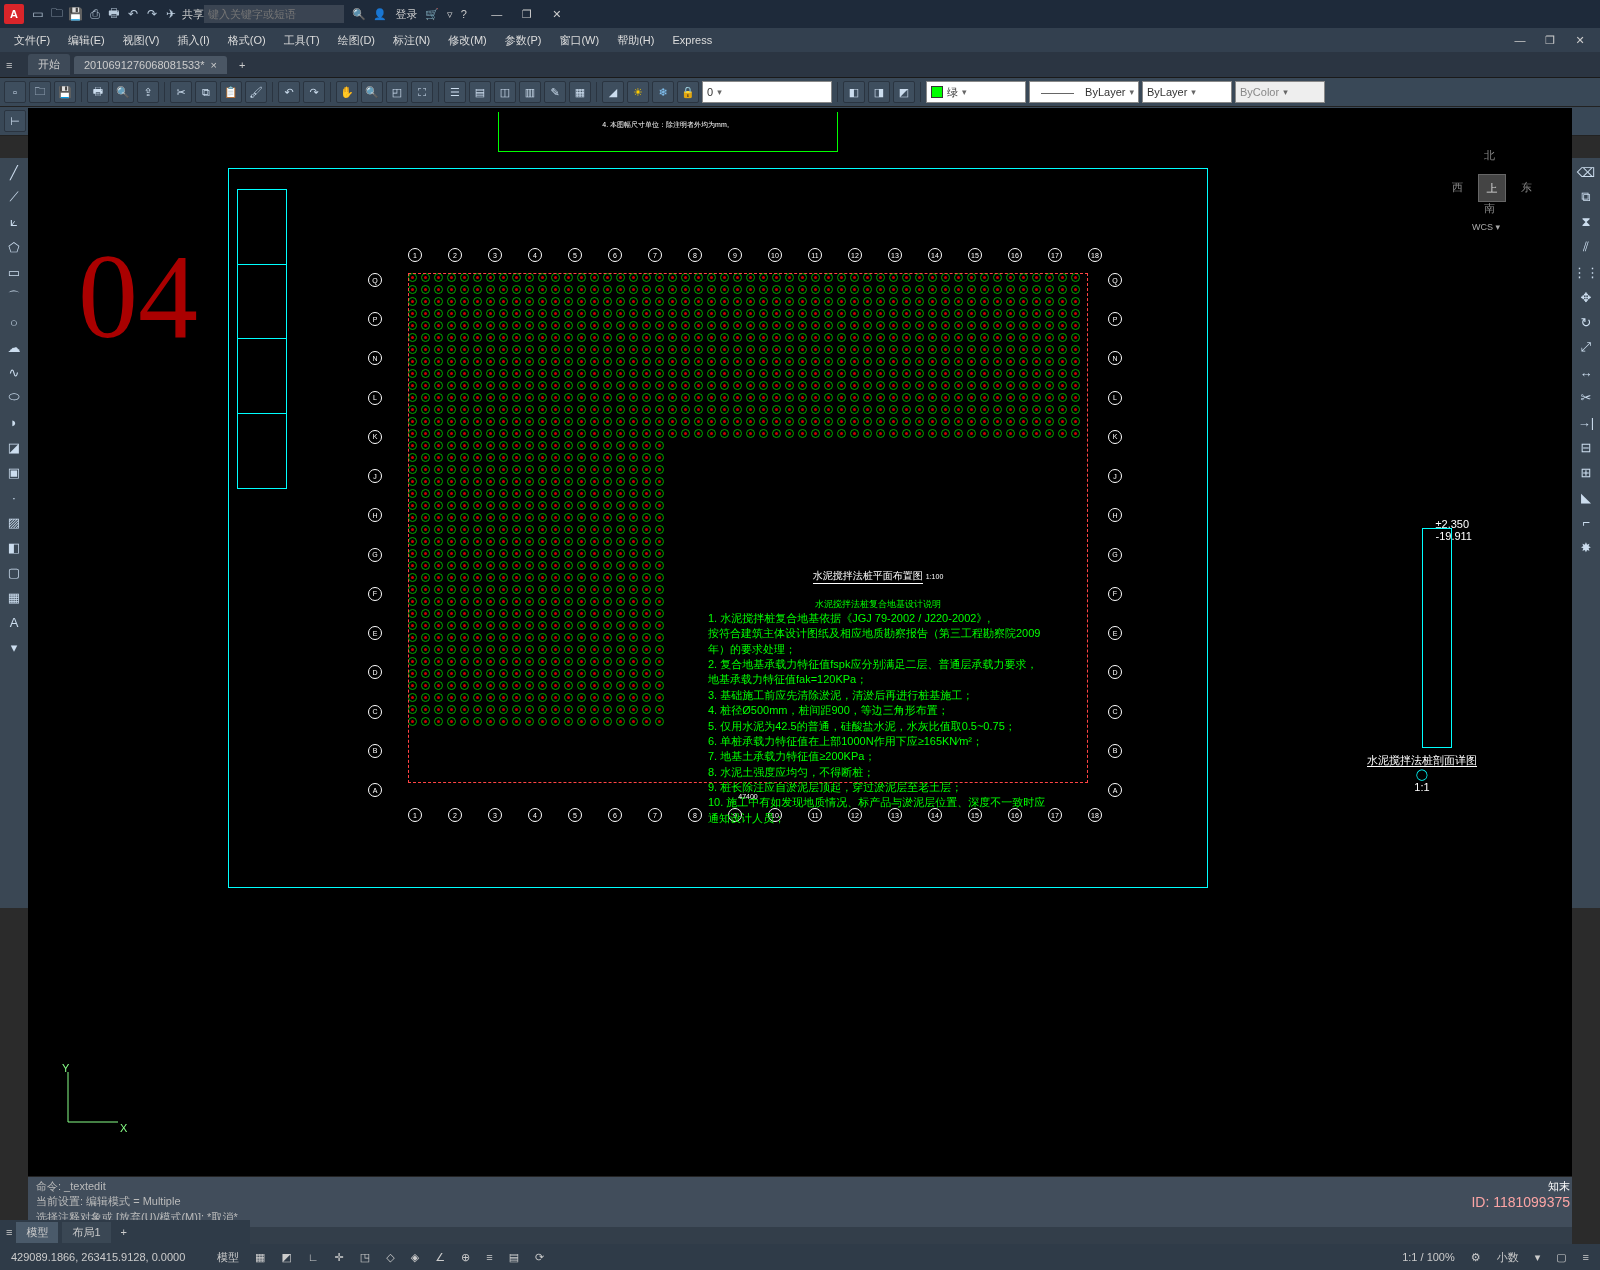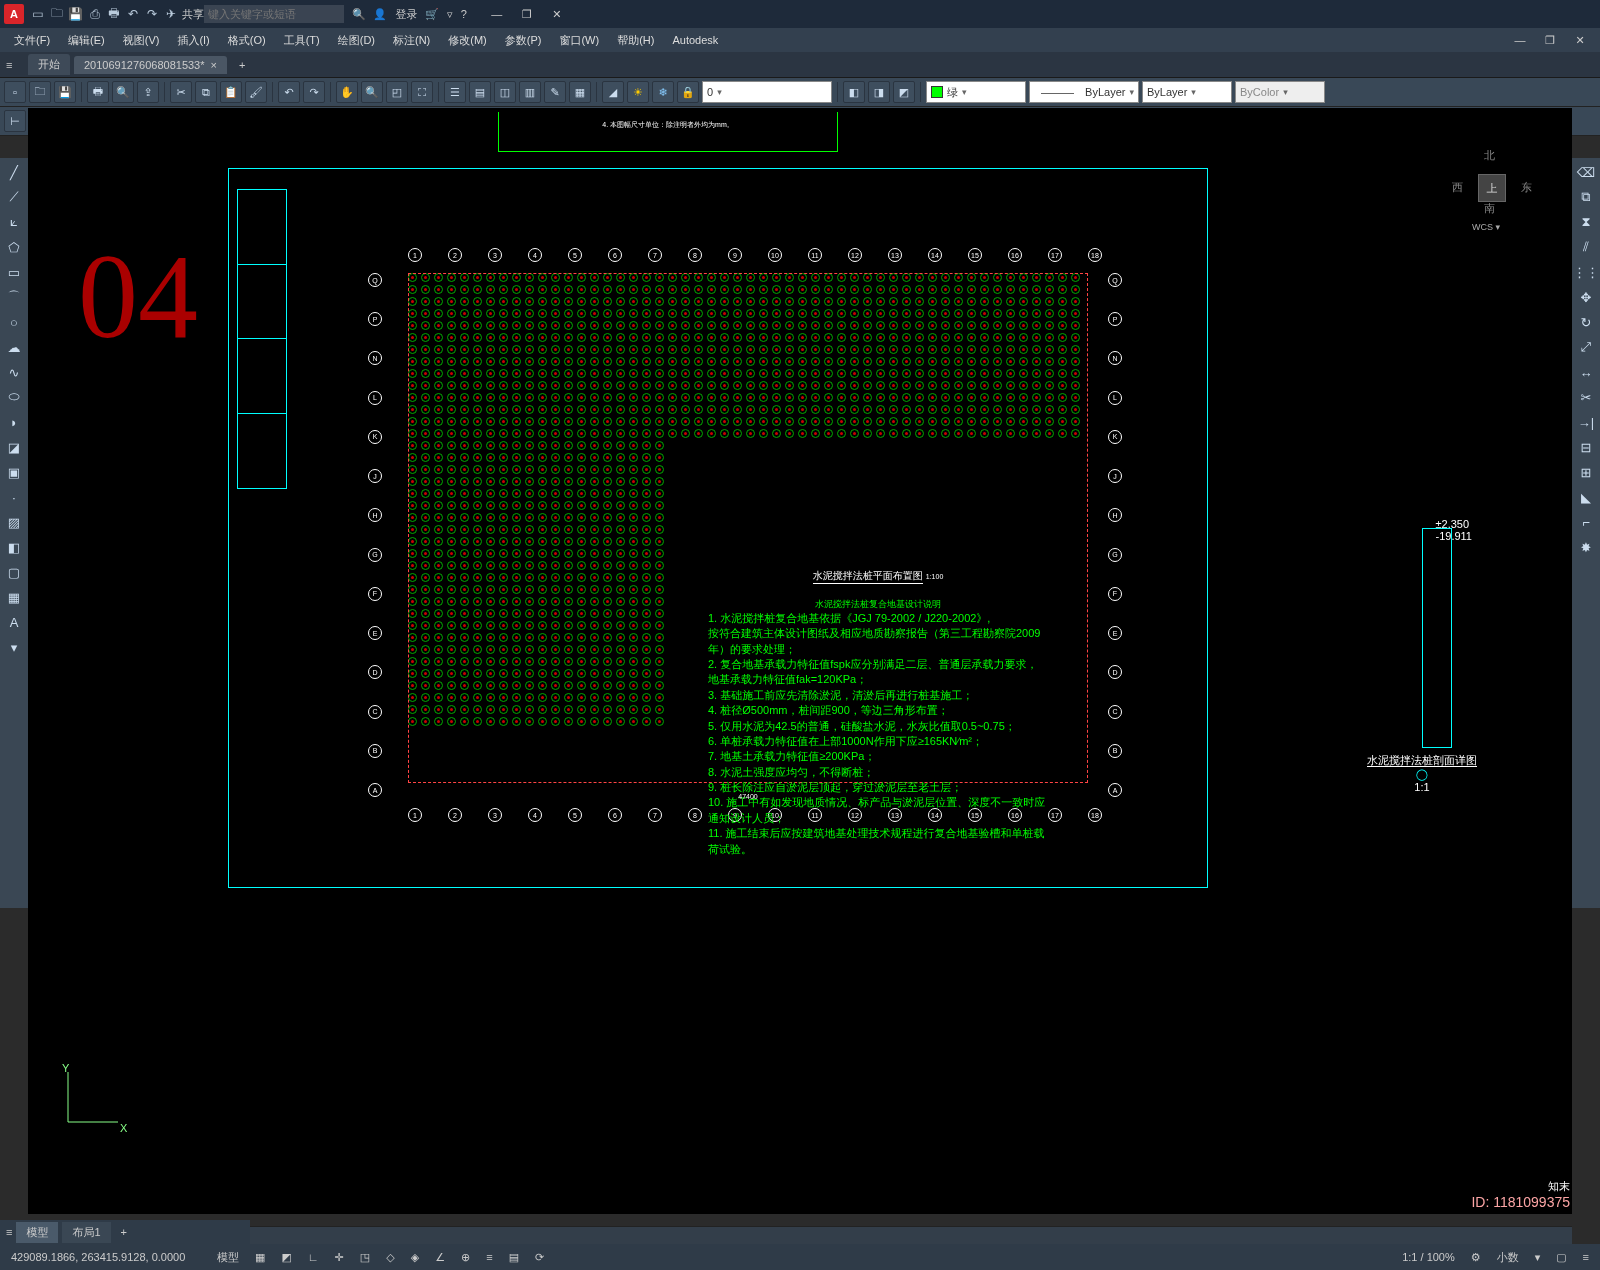--- a/index.html
+++ b/index.html
@@ -95,21 +95,21 @@
   <div class="mi">视图(V)</div>
   <div class="mi">插入(I)</div>
   <div class="mi">格式(O)</div>
   <div class="mi">工具(T)</div>
   <div class="mi">绘图(D)</div>
   <div class="mi">标注(N)</div>
   <div class="mi">修改(M)</div>
   <div class="mi">参数(P)</div>
   <div class="mi">窗口(W)</div>
   <div class="mi">帮助(H)</div>
-  <div class="mi">Autodesk</div>
+  <div class="mi">Express</div>
   <div style="flex:1"></div>
   <div class="winbtns">
     <div>—</div>
     <div>❐</div>
     <div>✕</div>
   </div>
 </div>
 
 <div class="tabbar">
   <div class="burger">≡</div>
@@ -2429,21 +2429,20 @@
         <div>   按符合建筑主体设计图纸及相应地质勘察报告（第三工程勘察院2009年）的要求处理；</div>
         <div>2. 复合地基承载力特征值fspk应分别满足二层、普通层承载力要求，地基承载力特征值fak=120KPa；</div>
         <div>3. 基础施工前应先清除淤泥，清淤后再进行桩基施工；</div>
         <div>4. 桩径Ø500mm，桩间距900，等边三角形布置；</div>
         <div>5. 仅用水泥为42.5的普通，硅酸盐水泥，水灰比值取0.5~0.75；</div>
         <div>6. 单桩承载力特征值在上部1000N作用下应≥165KN∕m²；</div>
         <div>7. 地基土承载力特征值≥200KPa；</div>
         <div>8. 水泥土强度应均匀，不得断桩；</div>
         <div>9. 桩长除注应自淤泥层顶起，穿过淤泥层至老土层；</div>
         <div>10. 施工中有如发现地质情况、标产品与淤泥层位置、深度不一致时应通知设计人员；</div>
-        <div>11. 施工结束后应按建筑地基处理技术规程进行复合地基验槽和单桩载荷试验。</div>
       </div>
   </div>
 
   <div class="detail-col"></div>
   <div style="position:absolute;top:645px;right:95px;color:#fff;font-size:8px;text-align:center">
     <span style="border-bottom:1px solid #fff">水泥搅拌法桩剖面详图</span><br>
     <span style="color:#0ff">◯</span><br>
     <span>1:1</span>
   </div>
   <div style="position:absolute;top:410px;right:100px;color:#fff;font-size:7px">
@@ -2466,20 +2465,25 @@
     <svg width="70" height="70">
         <line x1="10" y1="60" x2="10" y2="10" stroke="#8f8"></line>
         <line x1="10" y1="60" x2="60" y2="60" stroke="#8f8"></line>
       </svg>
     <div style="position:absolute;top:0;left:4px">Y</div>
     <div style="position:absolute;bottom:0;left:62px">X</div>
   </div>
 </div>
 
 <div class="cmdwrap">
+  <div class="cmd-hist">
+    <div>命令: _textedit</div>
+    <div>当前设置: 编辑模式 = Multiple</div>
+    <div>选择注释对象或 [放弃(U)/模式(M)]: *取消*</div>
+  </div>
   <div class="cmd-line">
     <span style="color:#9cf;margin-right:6px">▸▹</span>
     <input placeholder="键入命令" style="">
   </div>
 </div>
 
 <div class="modeltabs">
   <span>≡</span>
   <div class="mt active">模型</div>
   <div class="mt">布局1</div>

